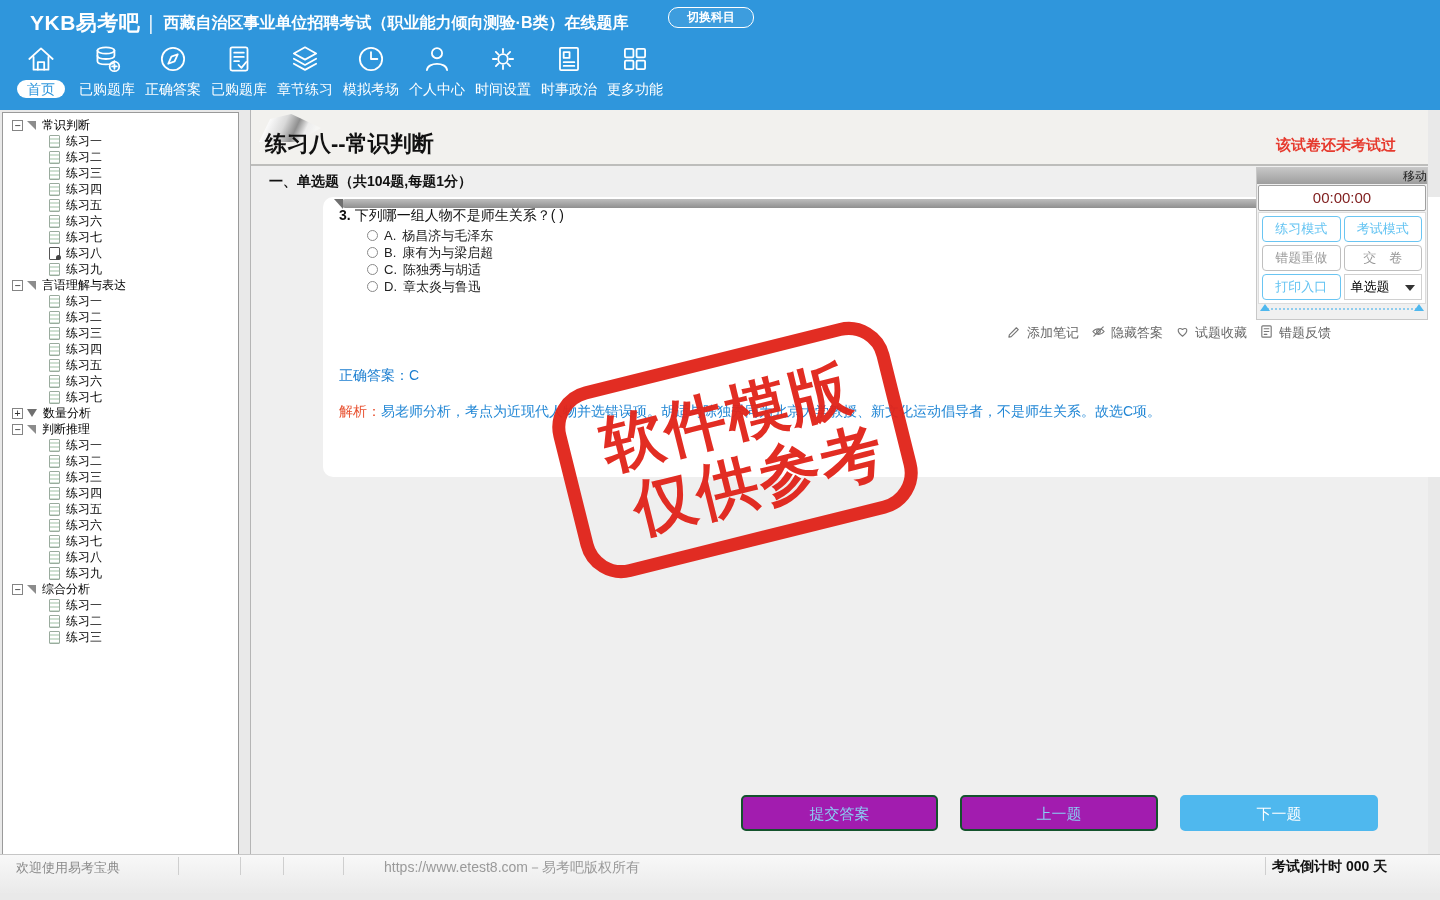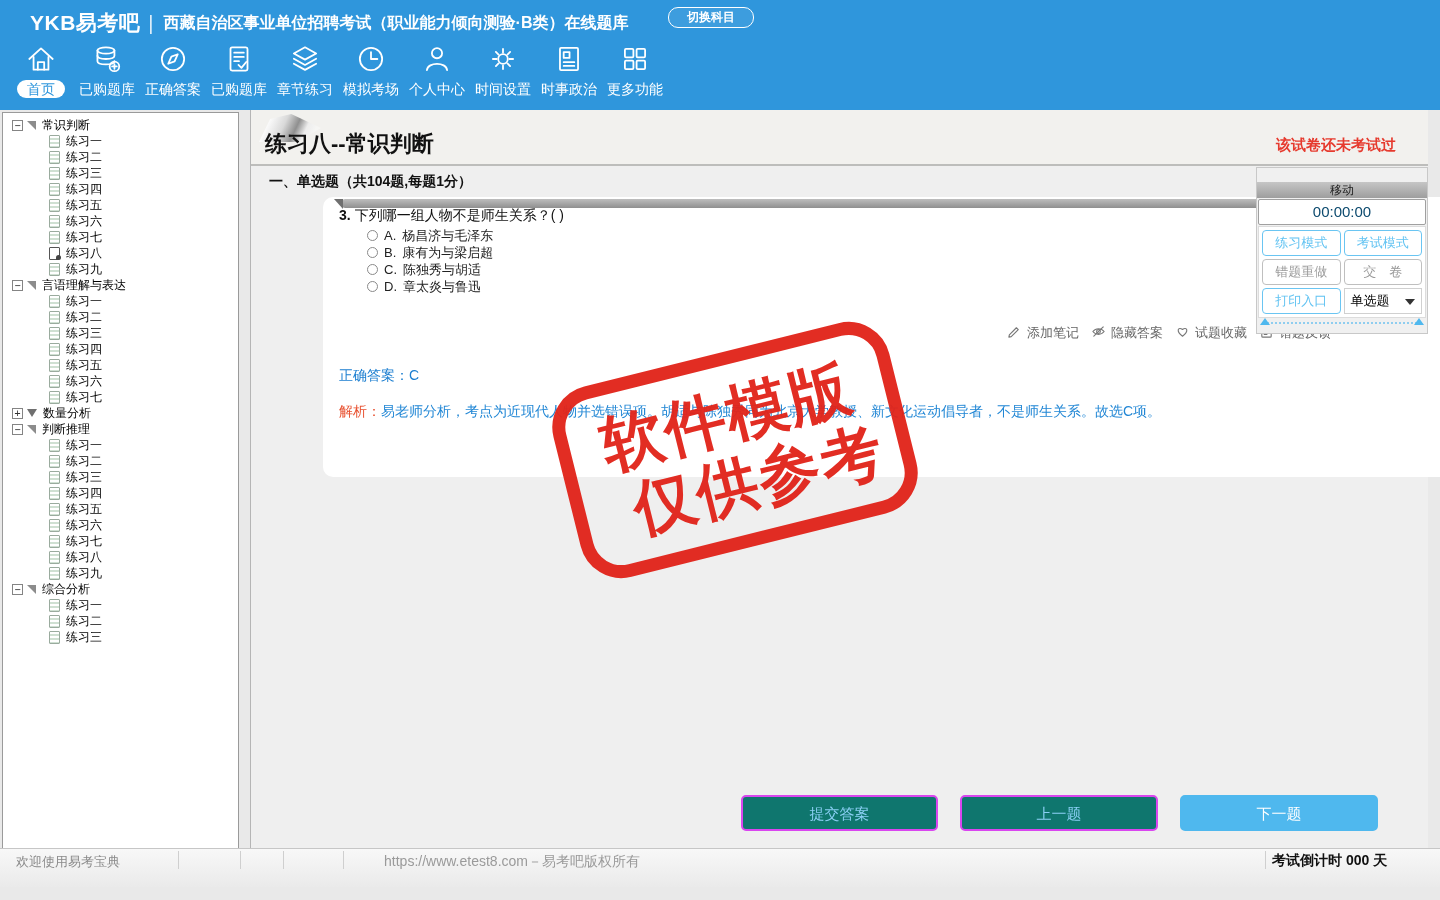--- a/index.html
+++ b/index.html
@@ -66,31 +66,31 @@
   .action svg { width:15px; height:15px; }
 
   .answer-line { position:absolute; left:16px; top:170px; font-size:14px; color:#1B7ED0; }
   .analysis-line { position:absolute; left:16px; top:206px; font-size:14px; width:1100px; white-space:nowrap; }
   .analysis-label { color:#E8502F; }
   .analysis-text { color:#2287D5;text-align:center; }
 
   
   .btm-btn { position:absolute; height:36px; width:198px; border-radius:5px; font-size:15px; text-align:center;
     line-height:33px; cursor:pointer; }
-  .btm-outline { background:#0f766e; border:2px solid #d946ef; color:#8ACFF4; }
+  .btm-outline { background:#a21caf; border:2px solid #14532d; color:#8ACFF4; }
   #btn-submit { left:490px; top:685px; width:197px; }
   #btn-prev { left:709px; top:685px; }
   #btn-next { left:929px; top:685px; background:#4FB8EE; border:2px solid #4FB8EE; color:#fff; }
 
   
   .fpanel { position:absolute; left:1256px; top:167px; width:172px; background:#F0F0F0;
     border:1px solid #c8c8c8; z-index:20; }
   .fpanel-head { height:16px; background:linear-gradient(#c6c6c6,#9e9e9e); font-size:12px; color:#222;
-    text-align:center; line-height:16px; cursor:move;margin-top:14px; }
-  .timer-box { margin:1px; height:26px; background:#fff; border:1px solid #a0a0a0; font-size:15px; color:#0c4a6e;
+    text-align:right; line-height:16px; cursor:move; }
+  .timer-box { margin:1px; height:26px; background:#fff; border:1px solid #a0a0a0; font-size:15px; color:#7f1d1d;
     text-align:center; line-height:24px; border-radius:2px; }
   .fgrid { display:grid; grid-template-columns:1fr 1fr; gap:3px; padding:3px; background:#fff; border:1px solid #dcdcdc; margin:0 1px; }
   .fbtn { height:26px; background:#fff; border-radius:4px; font-size:13px; text-align:center; line-height:24px; cursor:pointer; }
   .fbtn.blue { border:1px solid #6AC5F2; color:#62C3F2; }
   .fbtn.gray { border:1px solid #BFBFBF; color:#9A9A9A; }
   .fselect { height:26px; background:#fff; border:1px solid #d0d0d0; font-size:13px; color:#000;
     line-height:24px; padding:0 6px; position:relative; cursor:pointer; }
   .fselect .caret { position:absolute; right:6px; top:10px; width:0; height:0;
     border-left:5px solid transparent; border-right:5px solid transparent; border-top:6px solid #333; }
   .fdots { position:relative; margin:4px 6px 3px 6px; height:8px; border-top:2px dotted #8FCDEF; }
@@ -112,21 +112,21 @@
   .harrow.l { left:0; border-right:1px solid #cfcfcf; }
   .harrow.r { right:0; border-left:1px solid #cfcfcf; }
   .harrow::after { content:""; position:absolute; top:5px; width:0; height:0;
     border-top:4px solid transparent; border-bottom:4px solid transparent; }
   .harrow.l::after { left:5px; border-right:5px solid #555; }
   .harrow.r::after { left:6px; border-left:5px solid #555; }
   .hthumb { position:absolute; left:21px; top:1px; width:1135px; height:15px; border:1px solid #b0b0b0;
     border-radius:2px; background:linear-gradient(#fdfdfd,#dadada); cursor:grab; }
 
   
-  .statusbar { position:absolute; left:0; bottom:13px; width:1440px; height:39px;
+  .statusbar { position:absolute; left:0; bottom:7px; width:1440px; height:39px;
     background:linear-gradient(#f8f8f8,#eaeaea); border-top:1px solid #c6c6c6; z-index:15;
     font-size:13px; color:#8a8a8a; }
   .sb-left { position:absolute; left:16px; top:4px; }
   .sb-sep { position:absolute; top:2px; height:18px; border-left:1px solid #cfcfcf; }
   .sb-center { position:absolute; left:512px; top:4px; transform:translateX(-50%); color:#9a9a9a; font-size:14px; }
   .sb-right { position:absolute; left:1272px; top:3px; color:#111; font-weight:bold; font-size:14px; }
 </style>
 </head>
 <body>
 

